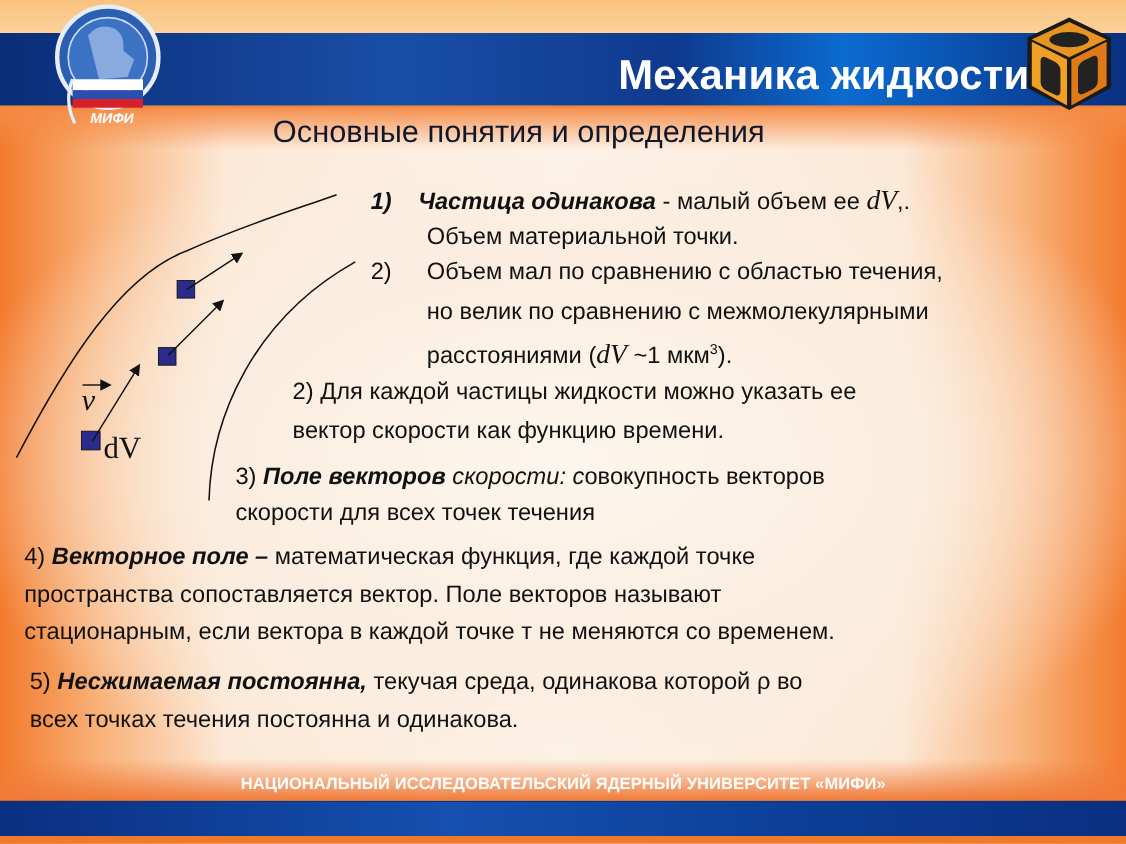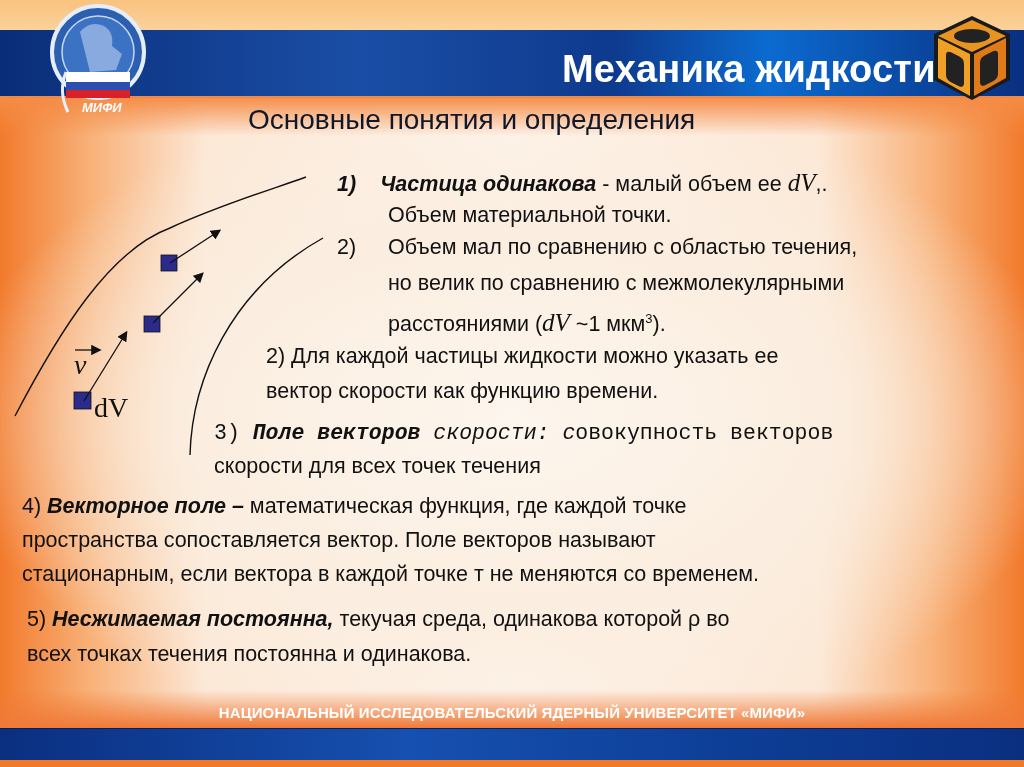--- a/index.html
+++ b/index.html
@@ -103,21 +103,21 @@
 <div class="t" style="left:337px;top:231px;">2)</div>
 <div class="t" style="left:388px;top:231px;">Объем мал по сравнению с областью течения,</div>
 <div class="t" style="left:388px;top:267px;">но велик по сравнению с межмолекулярными</div>
 <div class="t" style="left:388px;top:307px;text-align:center;">
   <span>расстояниями (</span><span class="math">dV</span><span> ~1 мкм</span><sup>3</sup><span>).</span>
 </div>
 
 <div class="t" style="left:266px;top:340px;">2) Для каждой частицы жидкости можно указать ее</div>
 <div class="t" style="left:266px;top:375px;">вектор скорости как функцию времени.</div>
 
-<div class="t" style="left:214px;top:417px;font-family:Liberation Mono, monospace;">
+<div class="t" style="left:214px;top:417px;">
   <span>3) </span><span class="bi">Поле векторов</span><span class="it"> скорости: с</span><span>овокупность векторов</span>
 </div>
 <div class="t" style="left:214px;top:450px;">скорости для всех точек течения</div>
 
 <div class="t" style="left:22px;top:490px;">
   <span>4) </span><span class="bi">Векторное поле –</span><span> математическая функция, где каждой точке</span>
 </div>
 <div class="t" style="left:22px;top:524px;">пространства сопоставляется вектор. Поле векторов называют</div>
 <div class="t" style="left:22px;top:558px;">стационарным, если вектора в каждой точке т не меняются со временем.</div>
 

